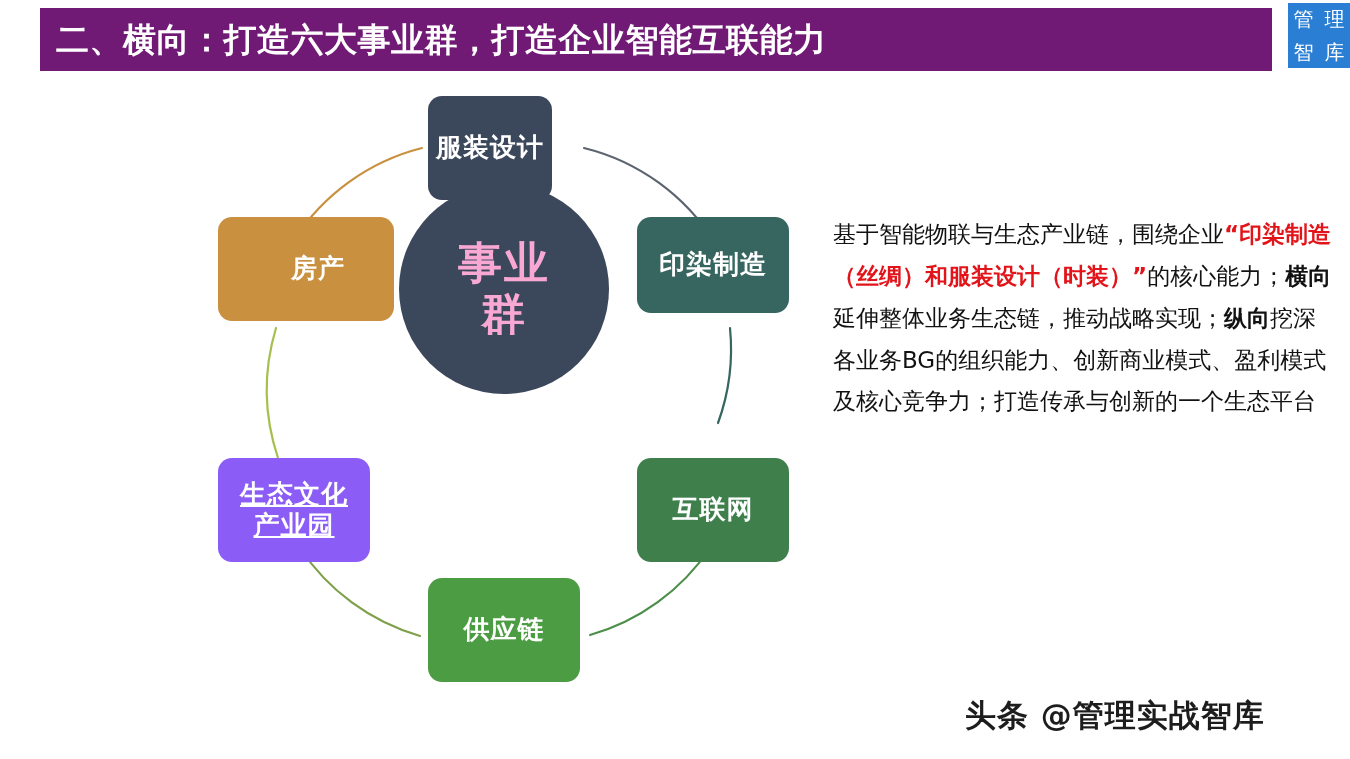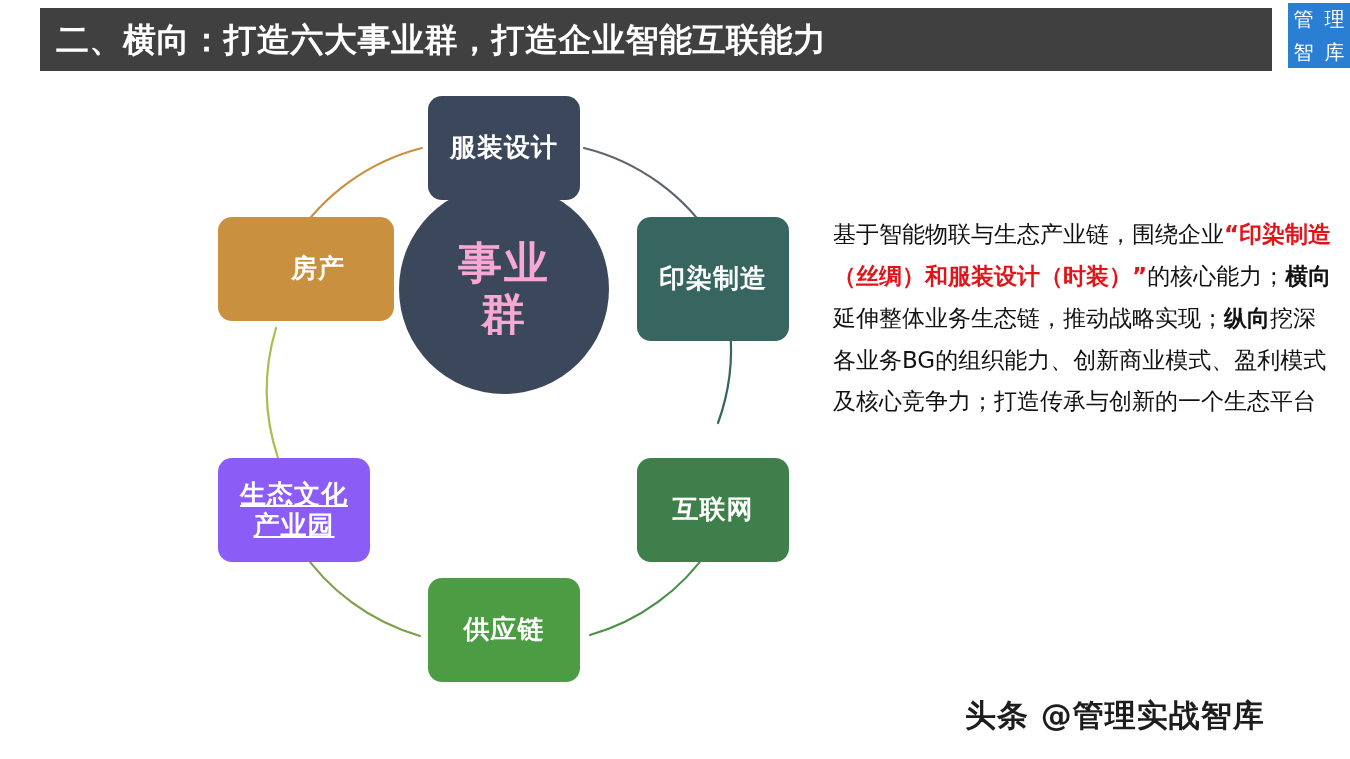--- a/index.html
+++ b/index.html
@@ -15,21 +15,21 @@
     font-family: "DejaVu Sans", "Liberation Sans", sans-serif;
   }
 
   
   .header-bar {
     position: absolute;
     left: 40px;
     top: 8px;
     width: 1232px;
     height: 63px;
-    background: #404040;
+    background: #701a75;
     display: flex;
     align-items: center;
   }
   .header-title {
     color: #ffffff;
     font-size: 33px;
     font-weight: bold;
     letter-spacing: 0.5px;
     margin-left: 16px;
     white-space: nowrap;
@@ -99,22 +99,22 @@
     align-items: center;
     justify-content: center;
     font-size: 26px;
     font-weight: bold;
     line-height: 1.2;
     letter-spacing: 1px;
     text-align: center;
   }
   .node .line { display: block; }
 
-  .node-apparel   { left: 258px; top: 18px;  width: 152px; height: 104px; background: #3b475a; }
-  .node-dyeing    { left: 467px; top: 139px; width: 152px; height: 124px; background: #36665f; }
+  .node-apparel   { left: 258px; top: 18px;  width: 124px; height: 104px; background: #3b475a; }
+  .node-dyeing    { left: 467px; top: 139px; width: 152px; height: 96px; background: #36665f; }
   .node-internet  { left: 467px; top: 380px; width: 152px; height: 104px; background: #3f7f4c; }
   .node-supply    { left: 258px; top: 500px; width: 152px; height: 104px; background: #4c9c43; }
   .node-eco       { left: 48px;  top: 380px; width: 152px; height: 104px; background: #8b5cf6; text-decoration: underline; }
   .node-realty    { left: 48px;  top: 139px; width: 152px; height: 104px; background: #c8903f; padding-left: 24px; }
 
   
   .text-block {
     position: absolute;
     left: 833px;
     top: 214px;

